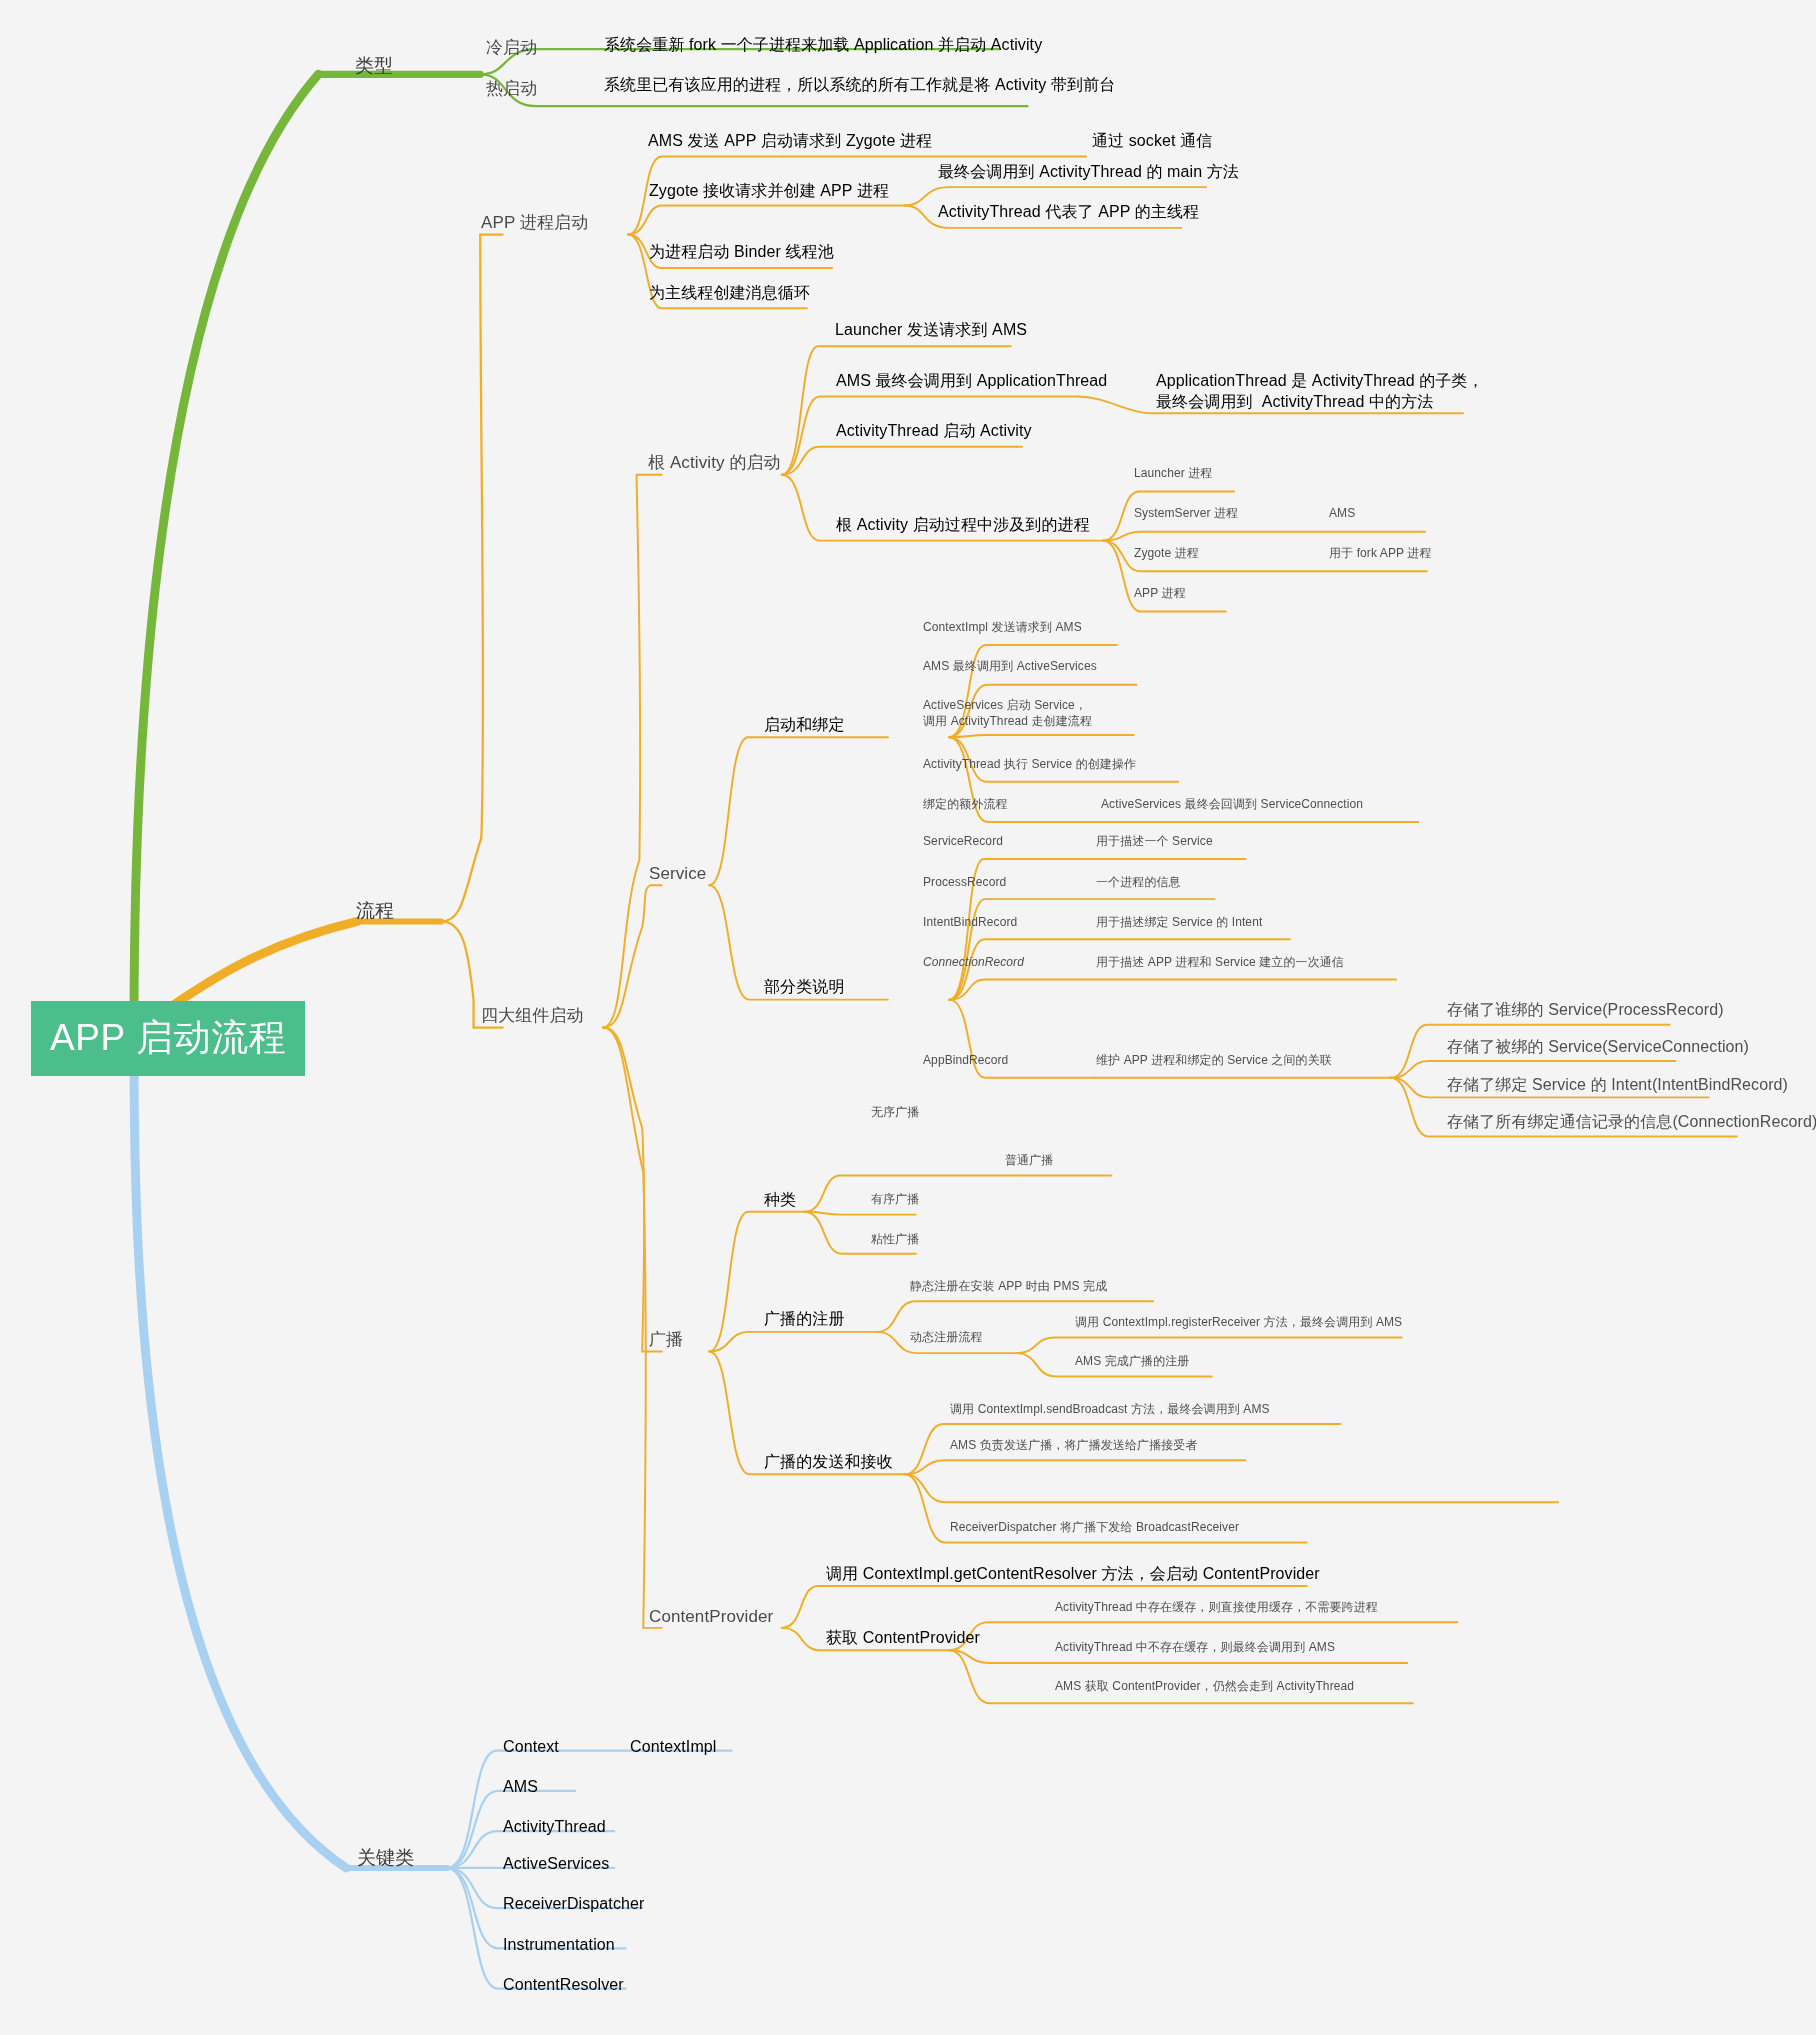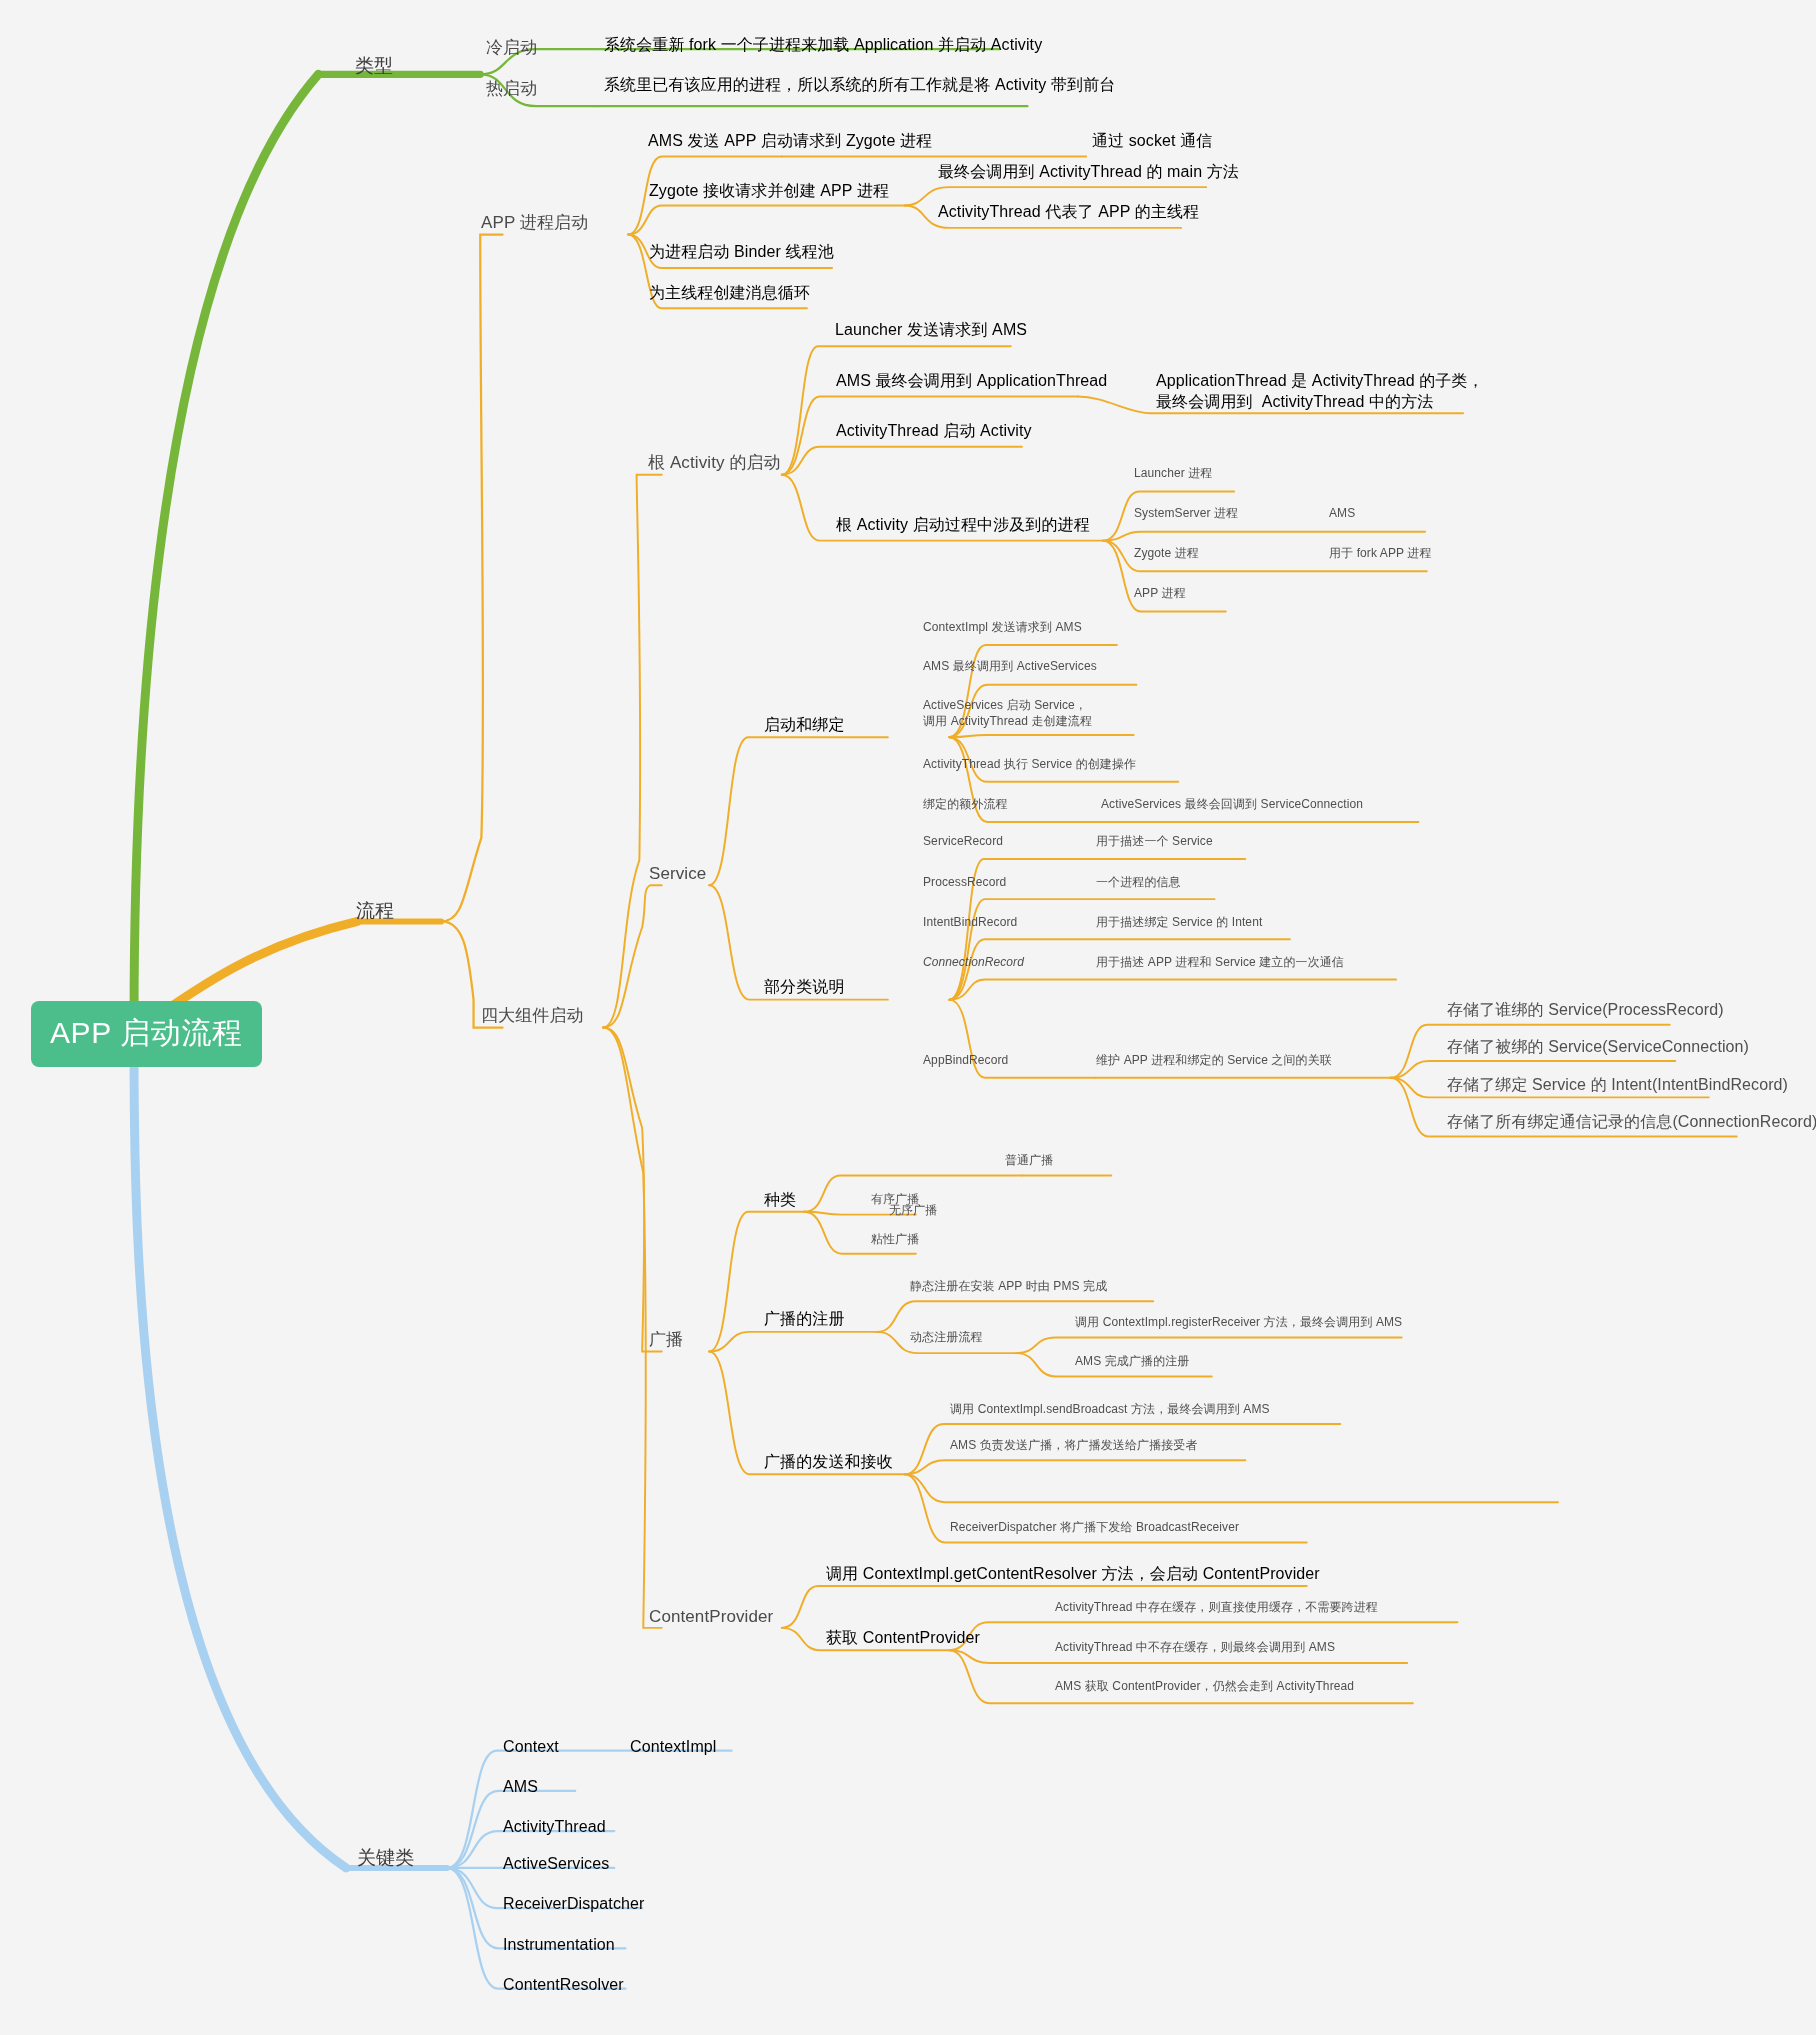--- a/index.html
+++ b/index.html
@@ -1,22 +1,22 @@
 <!DOCTYPE html>
 <html style="font-size:9px"><head>
 <meta charset="utf-8">
 <style>
   html,body{margin:0;padding:0;background:#f4f4f4;}
   body{font-family:"Liberation Sans","DejaVu Sans",sans-serif;}
   #stage{position:relative;width:1816px;height:2035px;background:#f4f4f4;overflow:hidden;}
   #wires{position:absolute;left:0;top:0;width:1816px;height:2035px;}
   .node{position:absolute;color:#4a4a4a;font-size:17px;line-height:1.42;white-space:pre;letter-spacing:0.1px;}
   .root{
-    position:absolute;background:#4cbe8b;color:#ffffff;border-radius:8px;
-    font-size:30px;padding:12.3px 19px;letter-spacing:0.6px;white-space:pre;
+    position:absolute;background:#4cbe8b;color:#ffffff;border-radius:0;
+    font-size:37px;padding:12.3px 19px;letter-spacing:0.6px;white-space:pre;
   }
   .l1{font-size:19px;color:#3d3d3d;}
   .l2{font-size:17px;color:#4a4a4a;}
   .l3{font-size:16px;color:#000000;}
   .l4{font-size:12px;color:#4f4f4f;}
   .l5{font-size:16px;color:#4f4f4f;}
   .two-line{line-height:1.32;}
 </style>
 </head>
 <body>
@@ -187,21 +187,21 @@
 <div class="node l4" style="left:1096px;top:954px;">用于描述 APP 进程和 Service 建立的一次通信</div>
 <div class="node l4" style="left:923px;top:1052px;">AppBindRecord</div>
 <div class="node l4" style="left:1096px;top:1052px;">维护 APP 进程和绑定的 Service 之间的关联</div>
 <div class="node l5" style="left:1447px;top:999px;">存储了谁绑的 Service(ProcessRecord)</div>
 <div class="node l5" style="left:1447px;top:1036px;">存储了被绑的 Service(ServiceConnection)</div>
 <div class="node l5" style="left:1447px;top:1074px;">存储了绑定 Service 的 Intent(IntentBindRecord)</div>
 <div class="node l5" style="left:1447px;top:1111px;">存储了所有绑定通信记录的信息(ConnectionRecord)</div>
 
 <div class="node l2" style="left:649px;top:1328px;">广播</div>
 <div class="node l3" style="left:764px;top:1189px;">种类</div>
-<div class="node l4" style="left:871px;top:1202px;margin-left:18px;">无序广播</div>
+<div class="node l4" style="left:871px;top:1104px;">无序广播</div>
 <div class="node l4" style="left:1005px;top:1152px;">普通广播</div>
 <div class="node l4" style="left:871px;top:1191px;">有序广播</div>
 <div class="node l4" style="left:871px;top:1231px;">粘性广播</div>
 
 <div class="node l3" style="left:764px;top:1308px;">广播的注册</div>
 <div class="node l4" style="left:910px;top:1278px;">静态注册在安装 APP 时由 PMS 完成</div>
 <div class="node l4" style="left:910px;top:1329px;">动态注册流程</div>
 <div class="node l4" style="left:1075px;top:1314px;">调用 ContextImpl.registerReceiver 方法，最终会调用到 AMS</div>
 <div class="node l4" style="left:1075px;top:1353px;">AMS 完成广播的注册</div>
 

